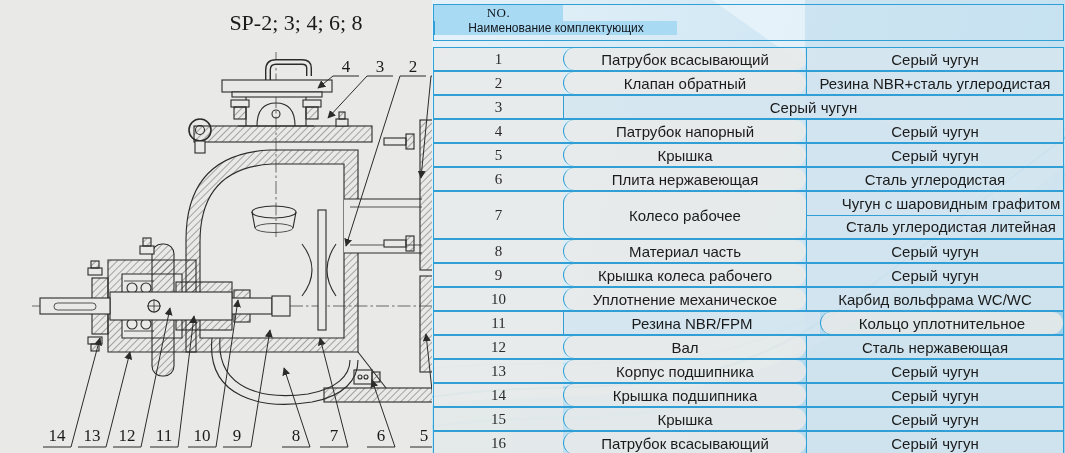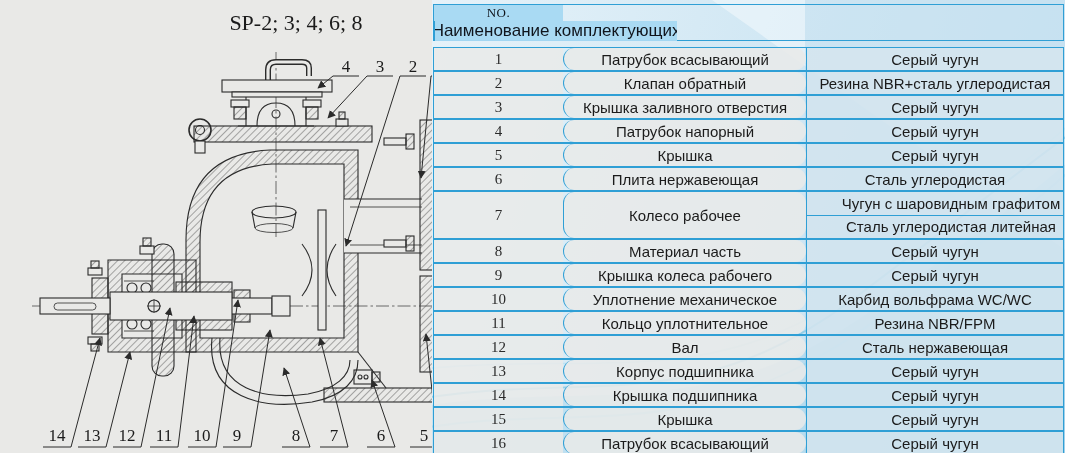--- a/index.html
+++ b/index.html
@@ -16,21 +16,21 @@
   .thead{display:flex;height:37px;margin-top:4px;border:1px solid var(--line);box-sizing:border-box;flex-direction:column;}
   .tbody{margin-top:6px;}
   .row{display:flex;height:24px;box-sizing:border-box;border:1px solid var(--line);}
   .row.double{height:48px;}
   .cell{box-sizing:border-box;display:flex;align-items:center;justify-content:center;
         overflow:hidden;white-space:nowrap;color:#1b1b1b;}
   .cell+.cell{border-left:1px solid var(--line);}
   .col-no{width:129px;flex:none;}
   .col-name{width:243px;flex:none;}
   .col-mat{flex:1;}
-  .head{background:rgba(167,216,242,.96);font-size:17px;color:#10151c;}
+  .head{background:rgba(167,216,242,.96);font-size:12px;color:#10151c;}
   .head.col-no{font-family:"Liberation Serif",serif;font-size:13px;letter-spacing:.5px;}
   .cell-no{background:rgba(233,234,233,.86);font-family:"Liberation Serif",serif;font-size:15px;color:#2a2a2a;}
   .cell-name{background:rgba(233,234,233,.86);font-size:15px;border-radius:11px;}
   .cell-mat{background:rgba(213,229,239,.86);font-size:15px;}
   .mat-stack{flex:1;display:flex;flex-direction:column;border-left:1px solid var(--line);}
   .mat-stack .sub{flex:1;display:flex;align-items:center;justify-content:center;
         background:rgba(213,229,239,.86);font-size:15px;color:#1b1b1b;white-space:nowrap;overflow:hidden;padding-left:32px;}
   .mat-stack .sub:first-child{border-bottom:1px solid var(--line);}
 </style>
 </head>
@@ -253,21 +253,20 @@
             <div class="cell col-name cell-name">Патрубок всасывающий</div>
             <div class="cell col-mat cell-mat">Серый чугун</div>
           </div>
           <div class="row">
             <div class="cell col-no cell-no">2</div>
             <div class="cell col-name cell-name">Клапан обратный</div>
             <div class="cell col-mat cell-mat">Резина NBR+сталь углеродистая</div>
           </div>
           <div class="row">
             <div class="cell col-no cell-no">3</div>
-            <div class="cell col-name cell-name">Крышка заливного отверстия</div>
             <div class="cell col-mat cell-mat">Серый чугун</div>
           </div>
           <div class="row">
             <div class="cell col-no cell-no">4</div>
             <div class="cell col-name cell-name">Патрубок напорный</div>
             <div class="cell col-mat cell-mat">Серый чугун</div>
           </div>
           <div class="row">
             <div class="cell col-no cell-no">5</div>
             <div class="cell col-name cell-name">Крышка</div>
@@ -296,22 +295,22 @@
             <div class="cell col-name cell-name">Крышка колеса рабочего</div>
             <div class="cell col-mat cell-mat">Серый чугун</div>
           </div>
           <div class="row">
             <div class="cell col-no cell-no">10</div>
             <div class="cell col-name cell-name">Уплотнение механическое</div>
             <div class="cell col-mat cell-mat">Карбид вольфрама WC/WC</div>
           </div>
           <div class="row">
             <div class="cell col-no cell-no">11</div>
+            <div class="cell col-mat cell-mat">Резина NBR/FPM</div>
             <div class="cell col-name cell-name">Кольцо уплотнительное</div>
-            <div class="cell col-mat cell-mat">Резина NBR/FPM</div>
           </div>
           <div class="row">
             <div class="cell col-no cell-no">12</div>
             <div class="cell col-name cell-name">Вал</div>
             <div class="cell col-mat cell-mat">Сталь нержавеющая</div>
           </div>
           <div class="row">
             <div class="cell col-no cell-no">13</div>
             <div class="cell col-name cell-name">Корпус подшипника</div>
             <div class="cell col-mat cell-mat">Серый чугун</div>

